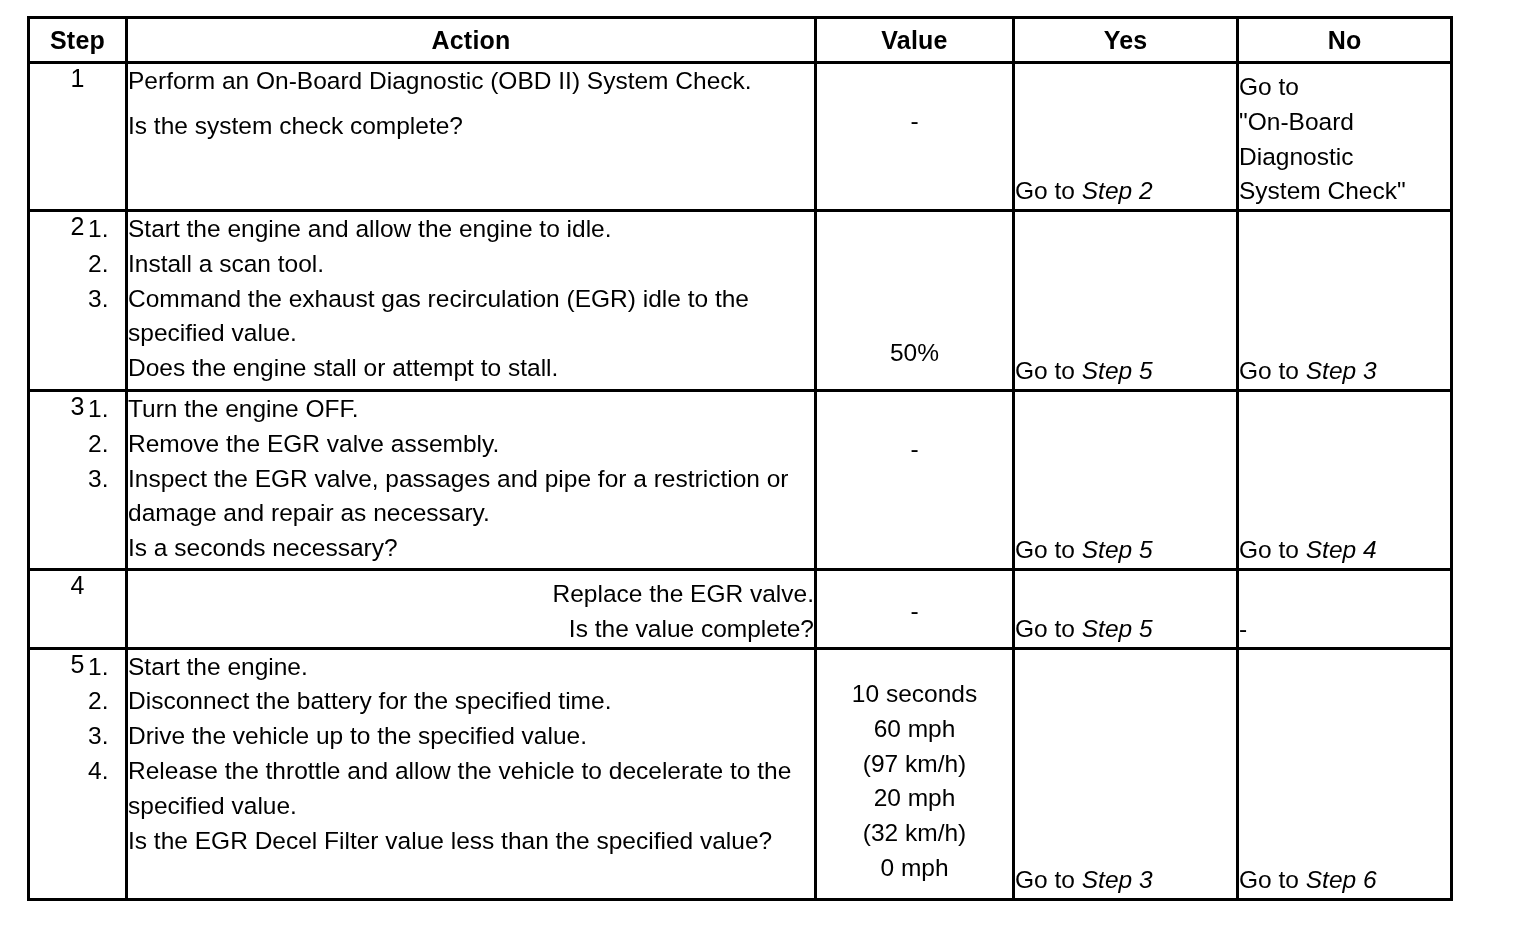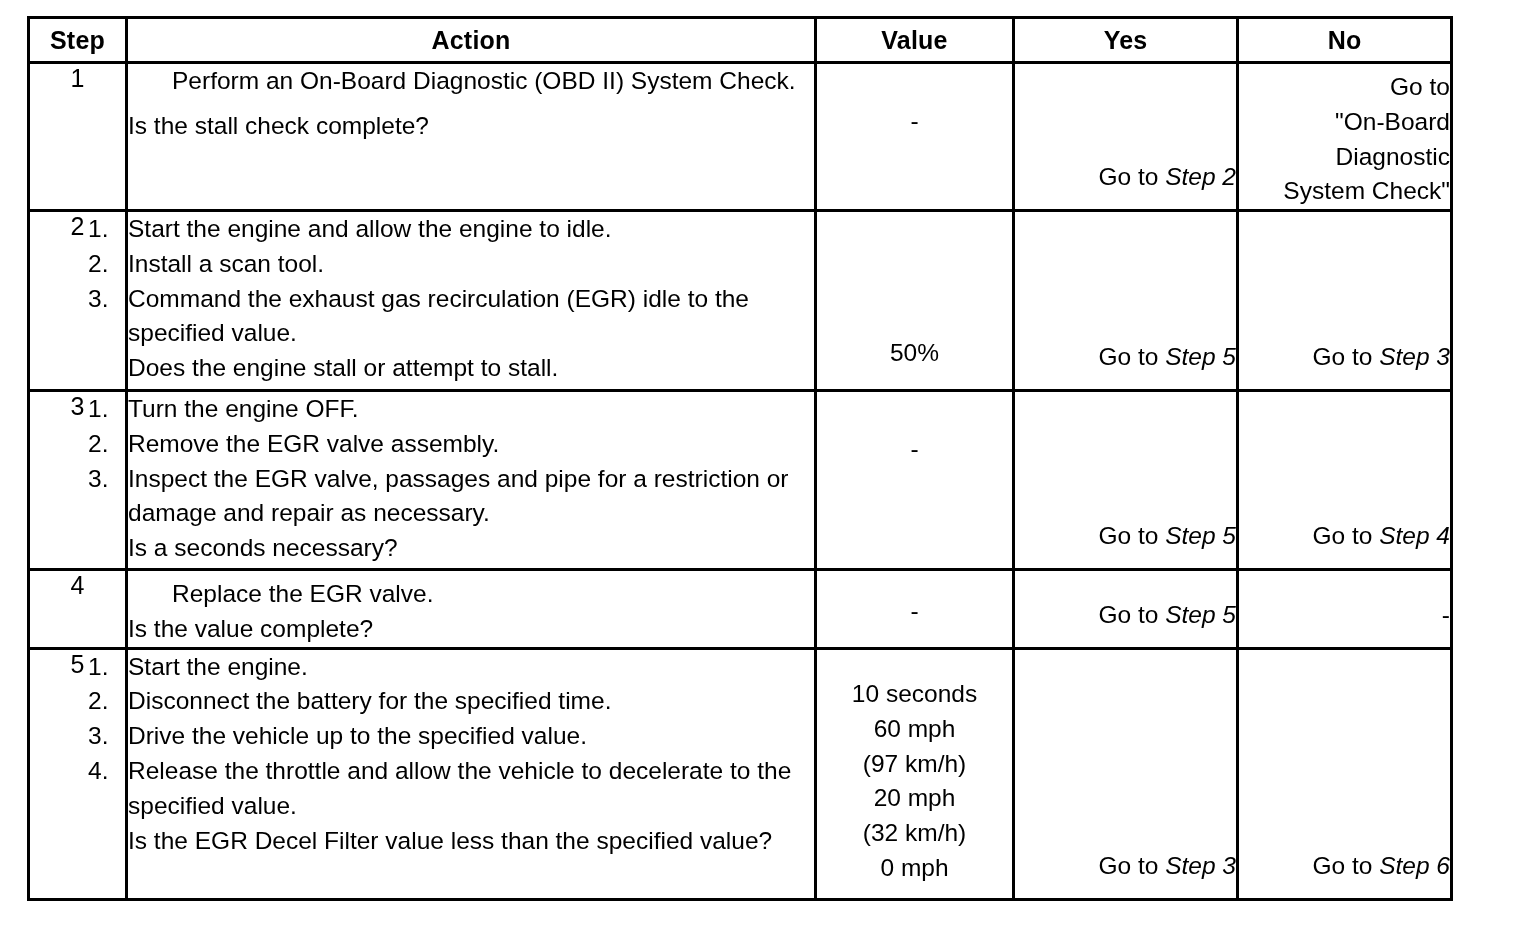--- a/index.html
+++ b/index.html
@@ -67,21 +67,20 @@
 
   
   td.action-cell {
     padding: 10px 12px 10px 18px;
     font-size: 24.5px;
     line-height: 1.42;
   }
   .act-line {
     display: block;
     white-space: pre-wrap;
-    padding-left: 44px;
   }
   .act-numbered {
     display: block;
     text-indent: -40px;
     white-space: pre-wrap;
   }
   .act-numbered .num {
     display: inline-block;
     width: 40px;
     text-indent: 0;
@@ -106,27 +105,26 @@
     padding-bottom: 18px;
   }
   td.value-cell.v-stack {
     vertical-align: bottom;
     padding-bottom: 12px;
   }
   .val-line { display: block; }
 
   
   td.branch-cell {
-    text-align: right;
+    text-align: left;
     font-size: 24.5px;
     line-height: 1.42;
   }
   td.branch-cell.b-bottom {
     vertical-align: bottom;
-    padding-bottom: 14px;
     margin-top: 32px;
   }
   td.branch-cell.b-top {
     vertical-align: top;
     padding-top: 6px;
   }
   .goto-pre { font-style: normal; }
   .goto-step { font-style: italic; }
   .no-wrap-line { display: block; }
   .dash { font-size: 24.5px; }
@@ -151,21 +149,21 @@
         <th>Yes</th>
         <th>No</th>
       </tr>
     </thead>
     <tbody>
 
       <tr style="height:134px;">
         <td class="step-cell">1</td>
         <td class="action-cell">
           <span class="act-line">Perform an On-Board Diagnostic (OBD II) System Check.</span>
-          <span class="act-question" style="margin-top:10px;">Is the stall check complete?</span>
+          <span class="act-question" style="margin-top:10px;">Is the system check complete?</span>
         </td>
         <td class="value-cell v-upper">
           <span class="val-line dash">-</span>
         </td>
         <td class="branch-cell b-bottom">
           <span class="goto-pre">Go to </span><span class="goto-step">Step 2</span>
         </td>
         <td class="branch-cell b-top">
           <span class="no-wrap-line">Go to</span>
           <span class="no-wrap-line">"On-Board</span>
@@ -207,21 +205,21 @@
         <td class="branch-cell b-bottom">
           <span class="goto-pre">Go to </span><span class="goto-step">Step 5</span>
         </td>
         <td class="branch-cell b-bottom">
           <span class="goto-pre">Go to </span><span class="goto-step">Step 4</span>
         </td>
       </tr>
 
       <tr style="height:73px;">
         <td class="step-cell">4</td>
-        <td class="action-cell" style="padding-top:6px;">
+        <td class="action-cell" style="padding-top:6px;text-align:right;">
           <span class="act-line">Replace the EGR valve.</span>
           <span class="act-question">Is the value complete?</span>
         </td>
         <td class="value-cell v-bottomish">
           <span class="val-line dash">-</span>
         </td>
         <td class="branch-cell b-bottom">
           <span class="goto-pre">Go to </span><span class="goto-step">Step 5</span>
         </td>
         <td class="branch-cell b-bottom">

